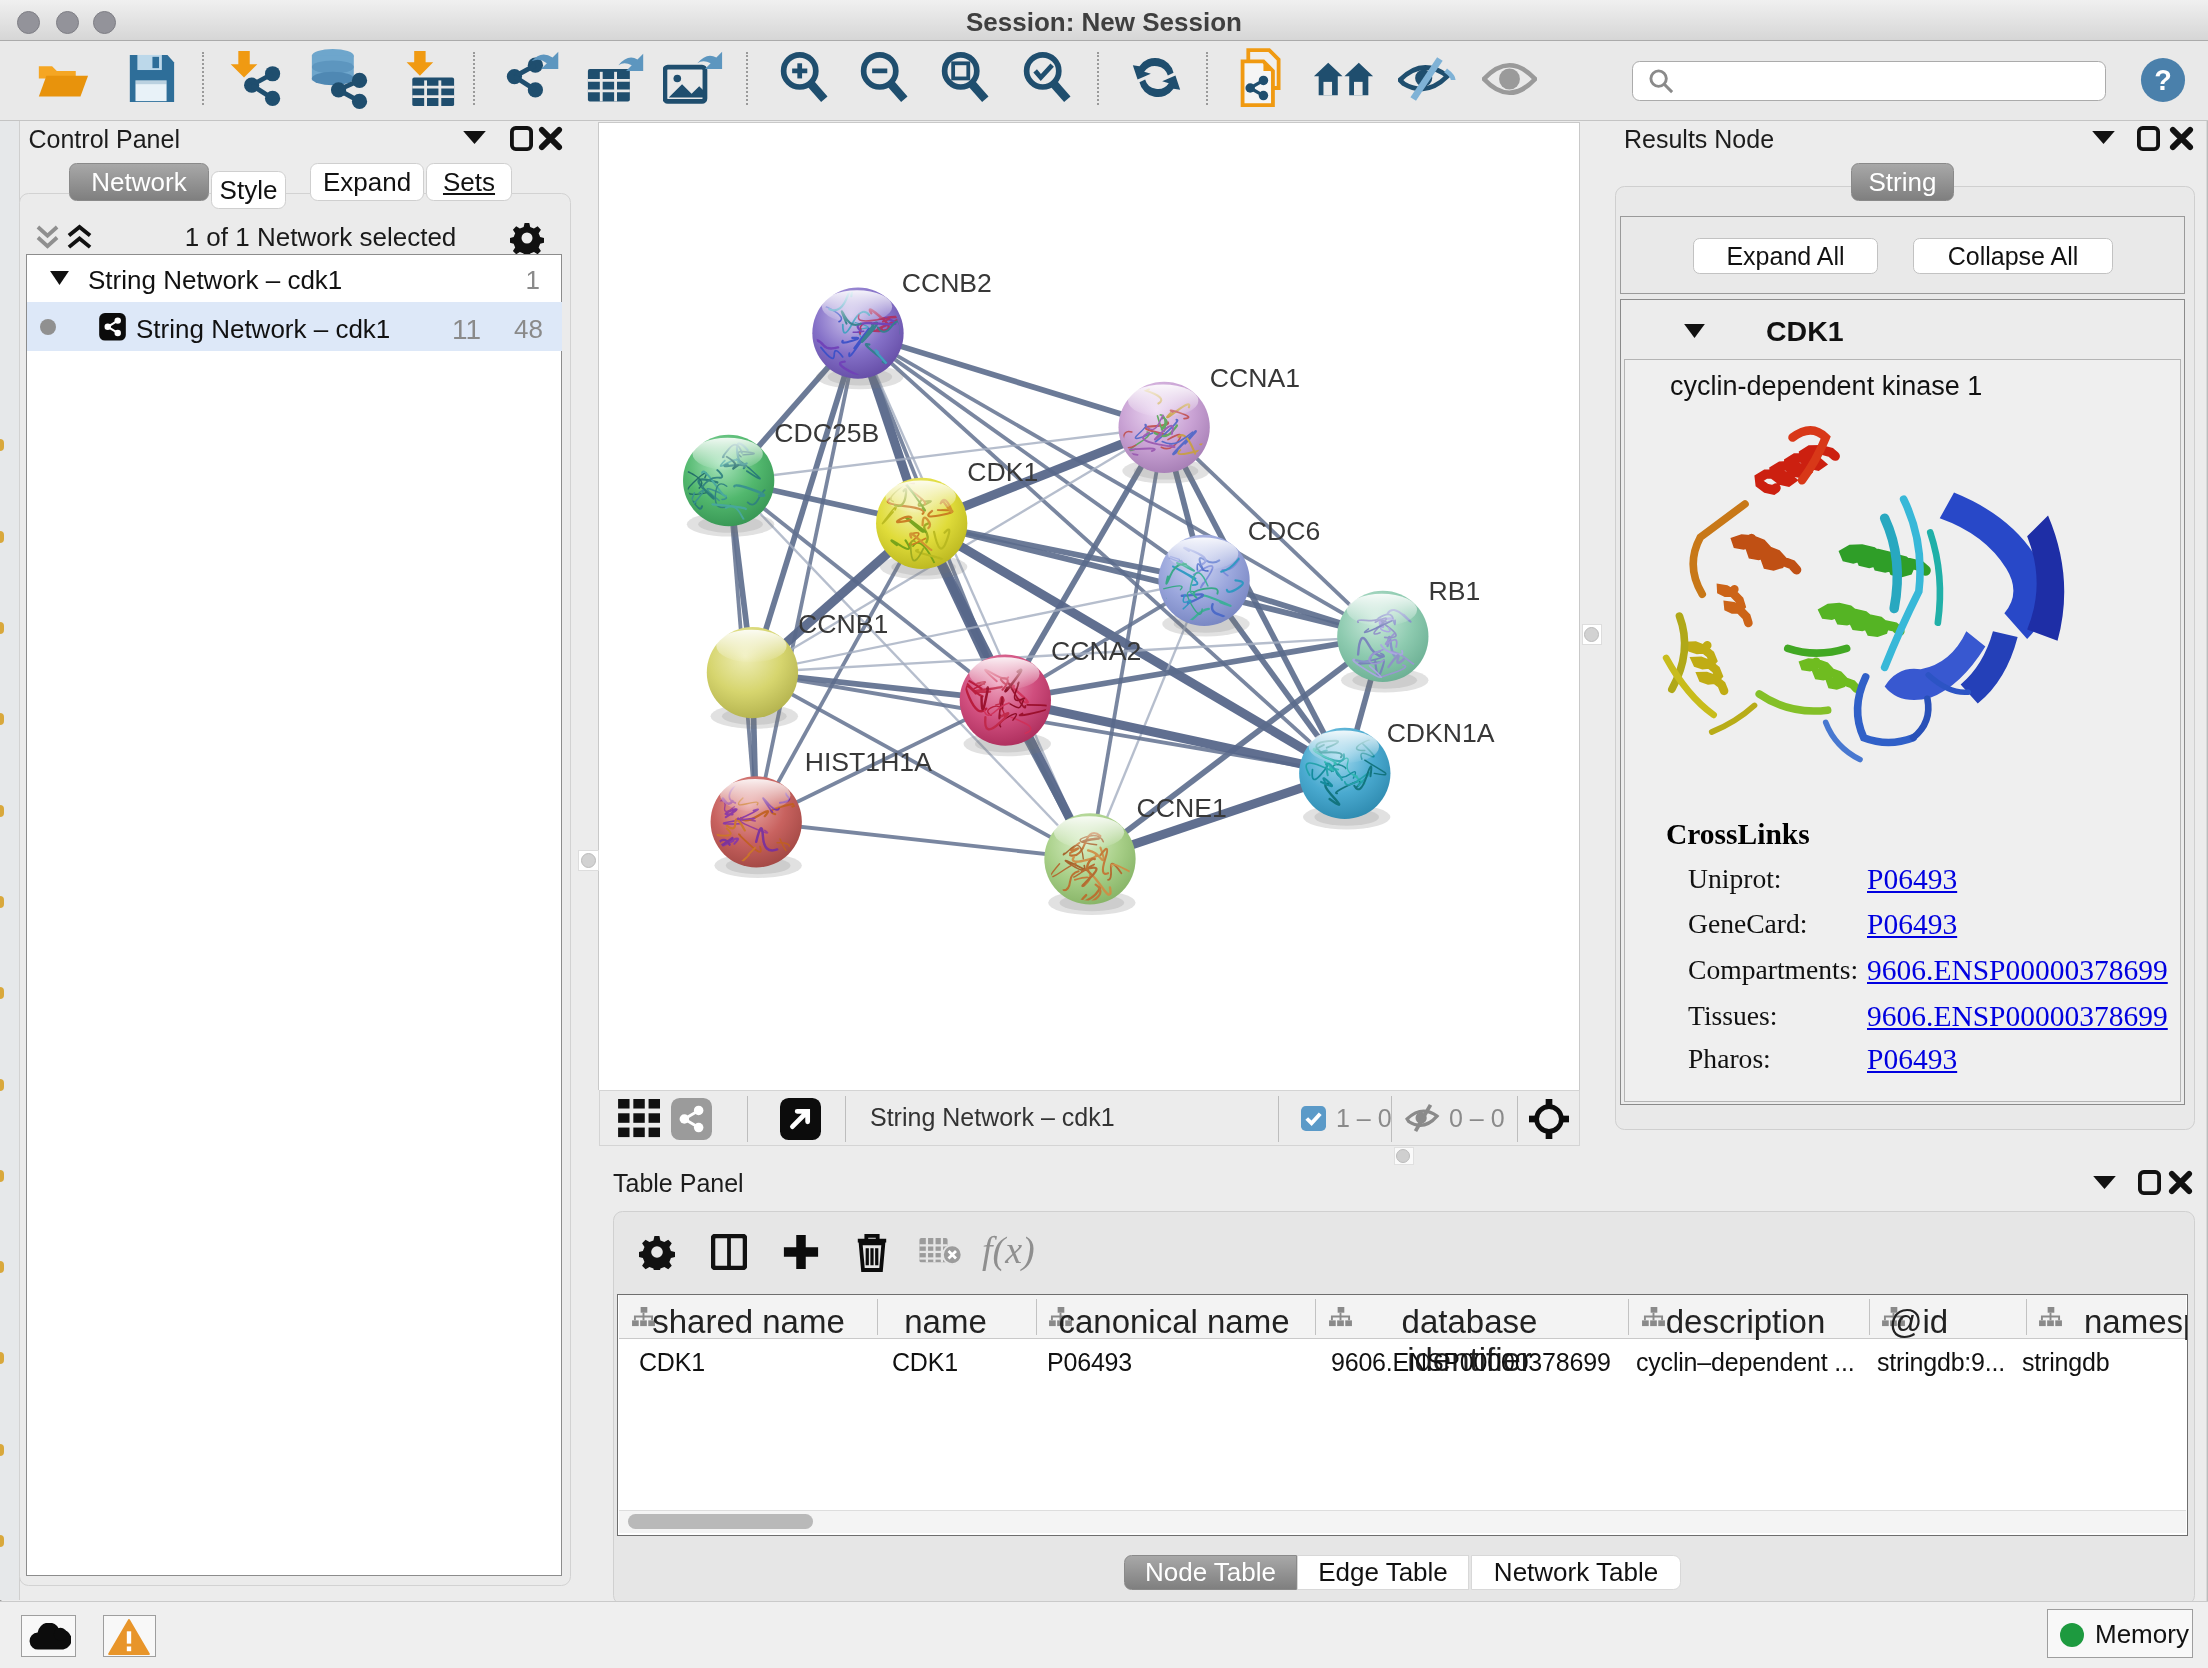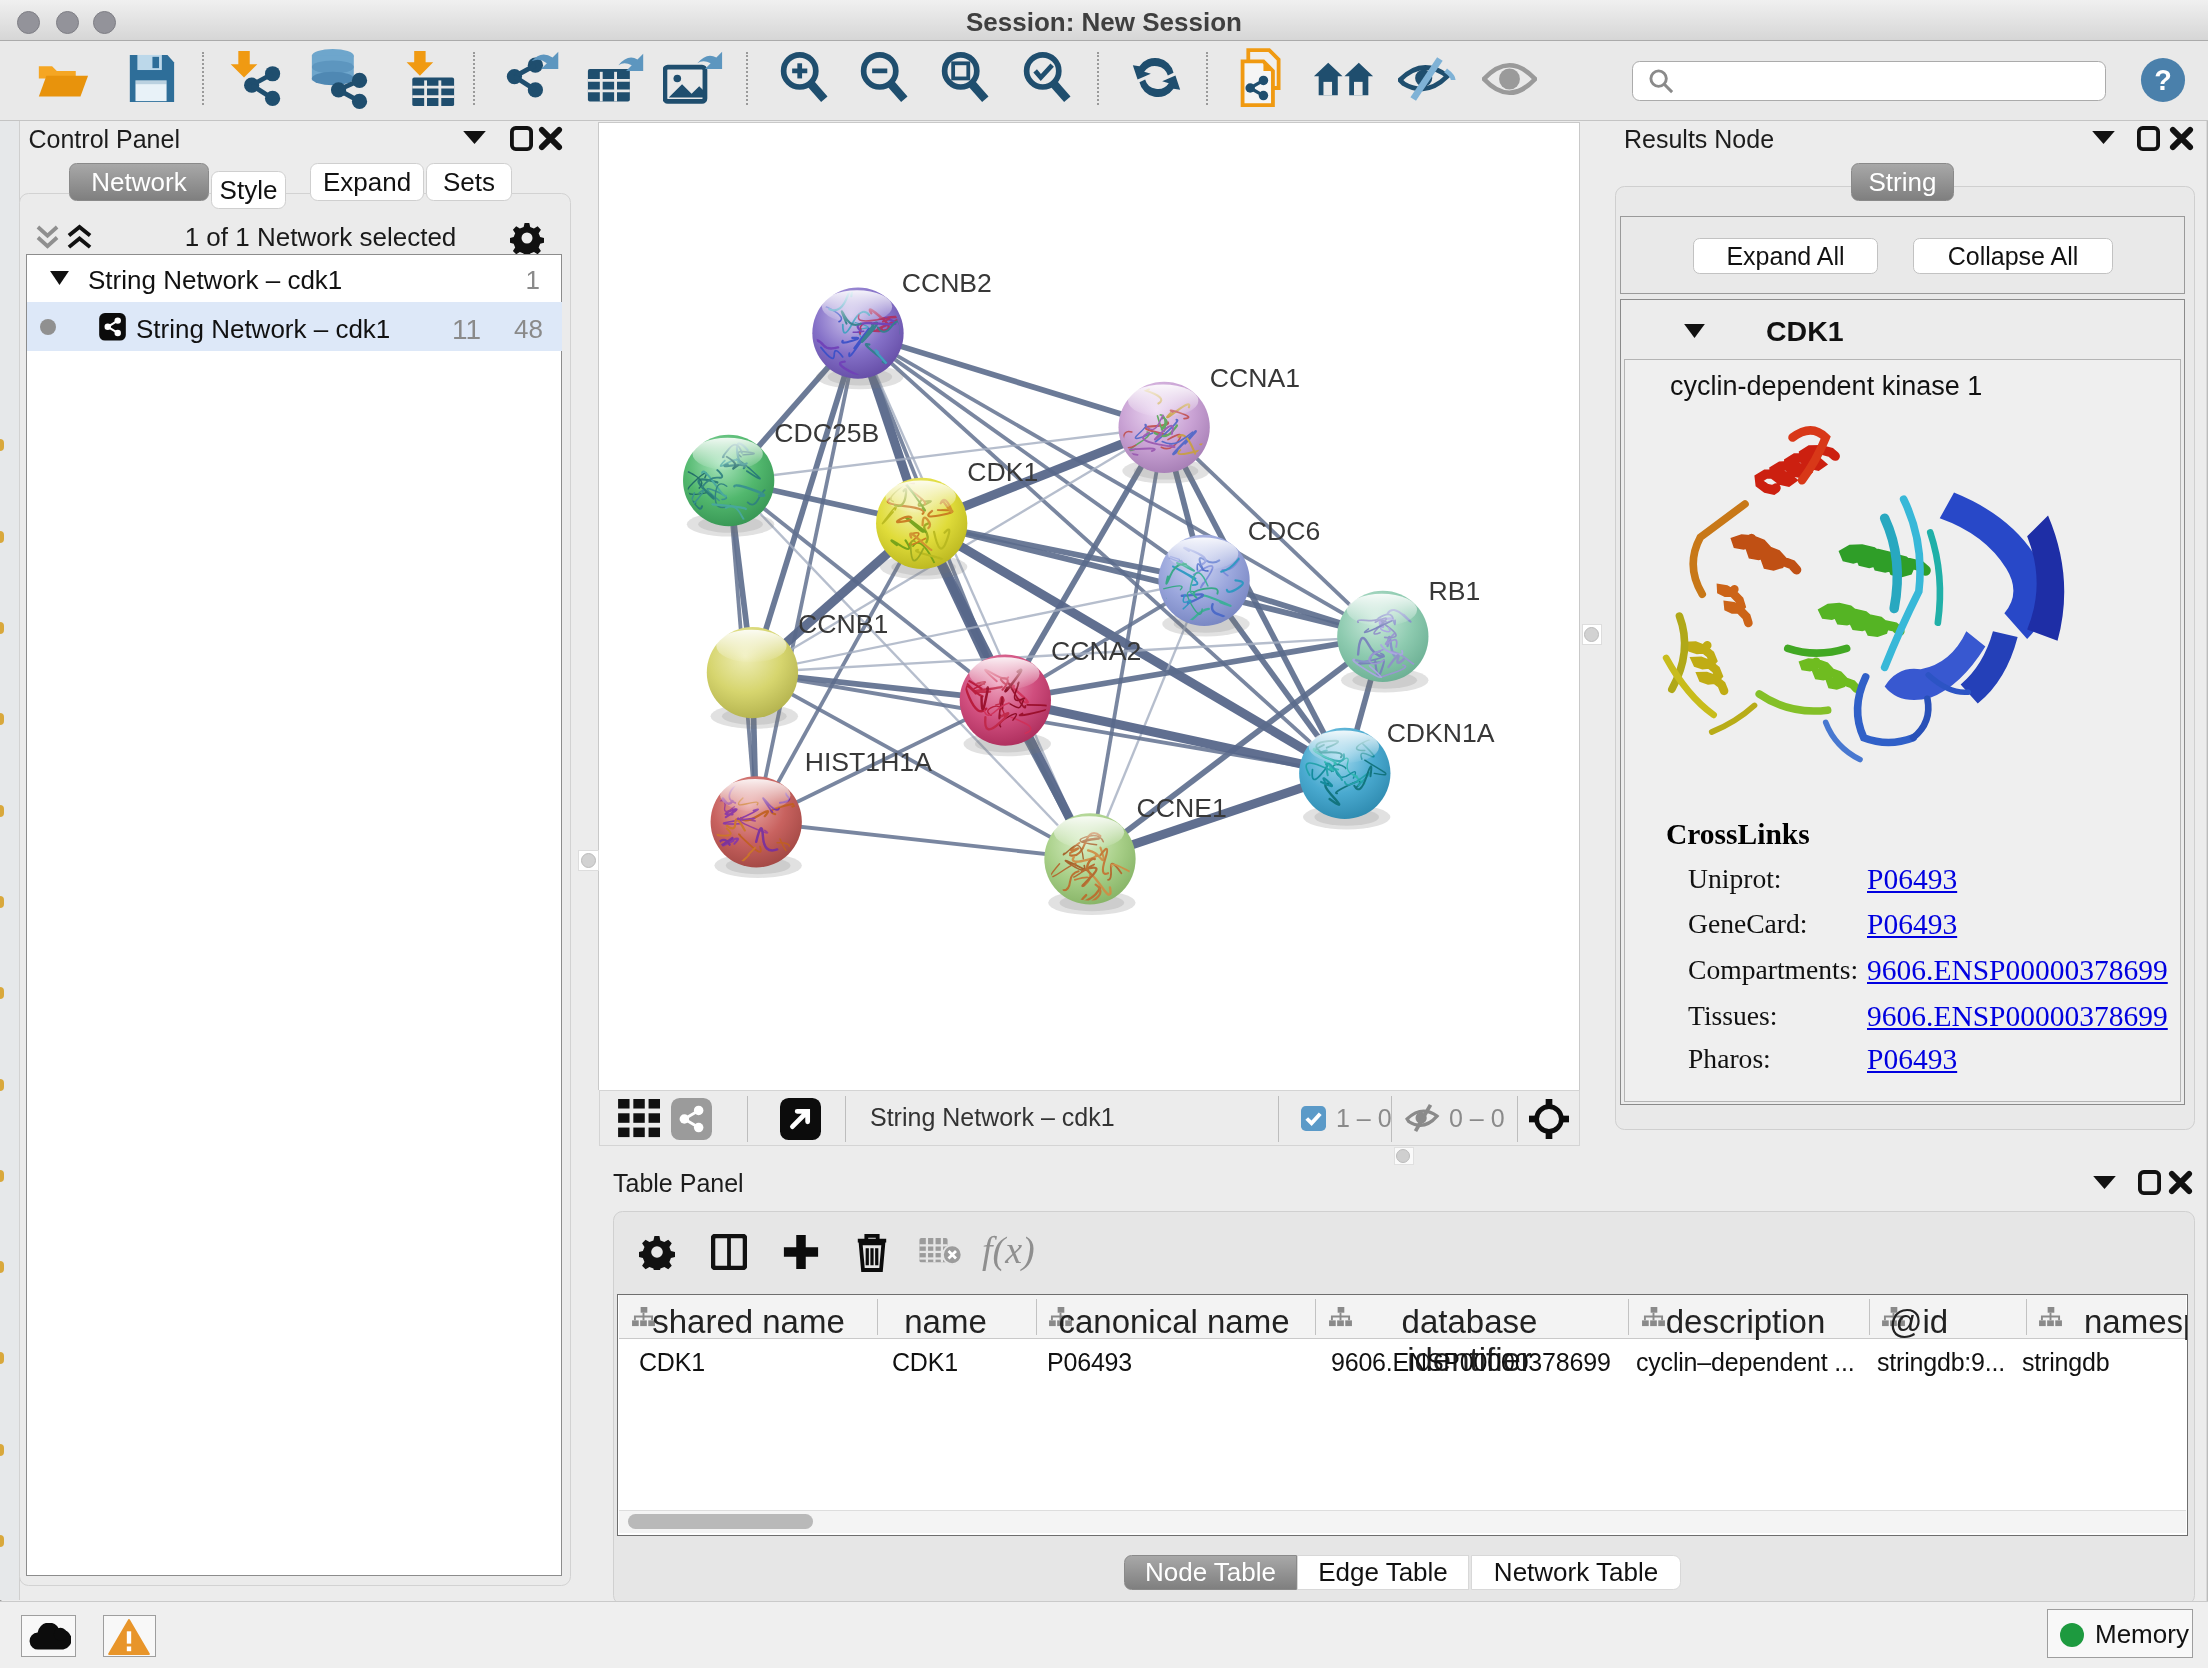--- a/index.html
+++ b/index.html
@@ -262,21 +262,21 @@
     </svg>
   <svg class="abs" style="left:2168px;top:1170px;" width="25" height="25" viewBox="0 0 26 26">
       <path d="M4 4 L22 22 M22 4 L4 22" stroke="#111" stroke-width="6" stroke-linecap="round"></path>
     </svg>
 
   <div class="abs ptitle" style="left:28.5px;top:125px;">Control Panel</div>
   <div id="cpContainer" class="abs"></div>
   <div class="tab tabsel" style="left:69px;width:140px;line-height:36px;border-radius:7.6px;">Network</div>
   <div class="tab" style="left:211px;width:75px;line-height:36px;border-radius:7.6px;margin-top:8px;">Style</div>
   <div class="tab" style="left:310px;width:114px;line-height:36px;border-radius:7.6px;">Expand</div>
-  <div class="tab" style="left:426px;width:86px;line-height:36px;border-radius:7.6px;">Sets</div>
+  <div class="tab" style="left:426px;width:86px;line-height:36px;border-radius:7.6px;text-decoration:underline;">Sets</div>
   <div class="abs" style="left:178px;top:222px;width:285px;text-align:center;font-size:26px;color:#1a1a1a;">1 of 1 Network selected</div>
   <svg class="abs" style="left:36px;top:225px;" width="23" height="25" viewBox="0 0 24 26">
       <path d="M2 2 l10 9 l10 -9 M2 13 l10 9 l10 -9" fill="none" stroke="#8f8f8f" stroke-width="4"></path>
     </svg>
   <svg class="abs" style="left:67px;top:224px;" width="25" height="27" viewBox="0 0 26 28">
       <path d="M2 12 l11 -9 l11 9 M2 24 l11 -9 l11 9" fill="none" stroke="#111" stroke-width="4"></path>
     </svg>
   <svg class="abs" style="left:510px;top:221px;" width="34" height="34" viewBox="0 0 34 34">
     <path fill="#111" d="M14.5 1 h5 l1 4.5 l4 1.6 l3.9 -2.4 l3.5 3.5 l-2.4 3.9 l1.6 4 l4.5 1 v5 l-4.5 1 l-1.6 4 l2.4 3.9 l-3.5 3.5 l-3.9 -2.4 l-4 1.6 l-1 4.5 h-5 l-1 -4.5 l-4 -1.6 l-3.9 2.4 l-3.5 -3.5 l2.4 -3.9 l-1.6 -4 l-4.5 -1 v-5 l4.5 -1 l1.6 -4 l-2.4 -3.9 l3.5 -3.5 l3.9 2.4 l4 -1.6 z" transform="scale(0.94) translate(1,1)"></path>
     <circle cx="17" cy="17" r="5.5" fill="#ebebeb"></circle>

